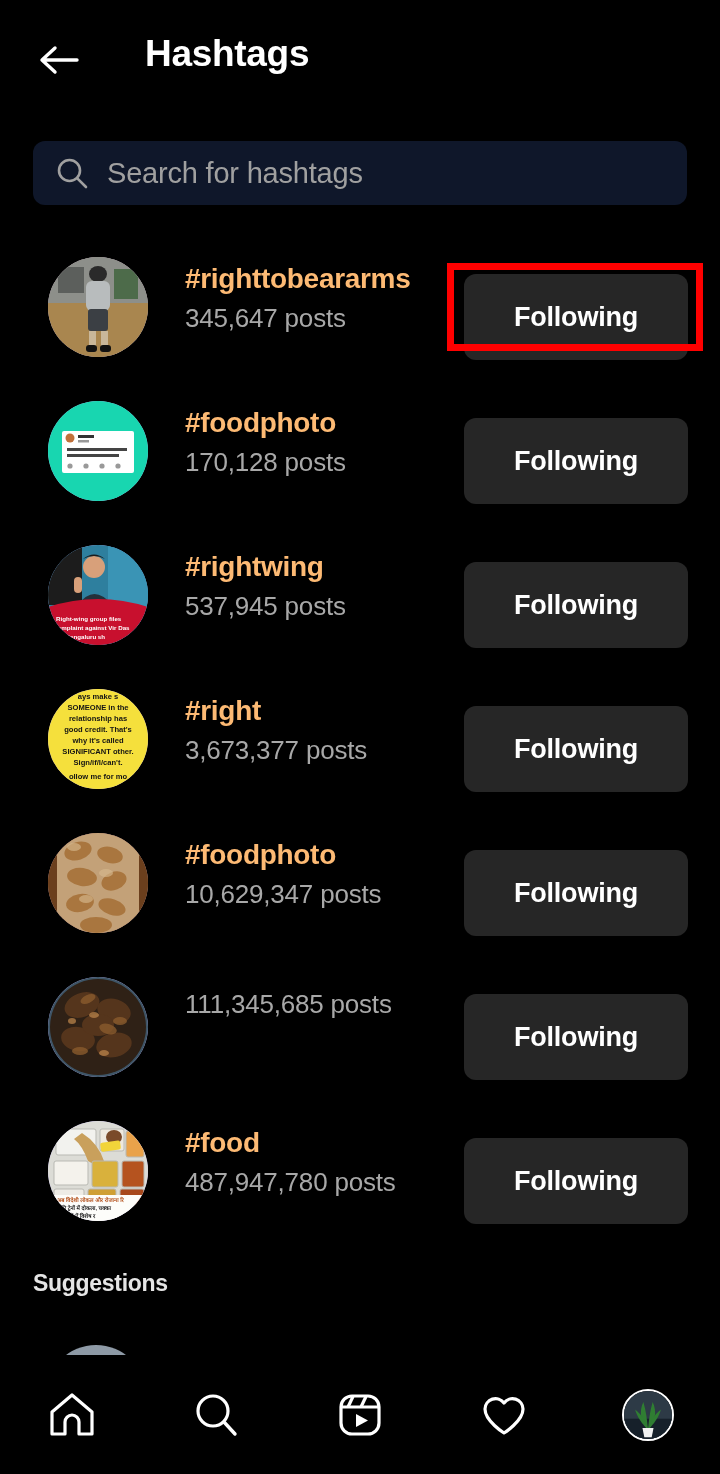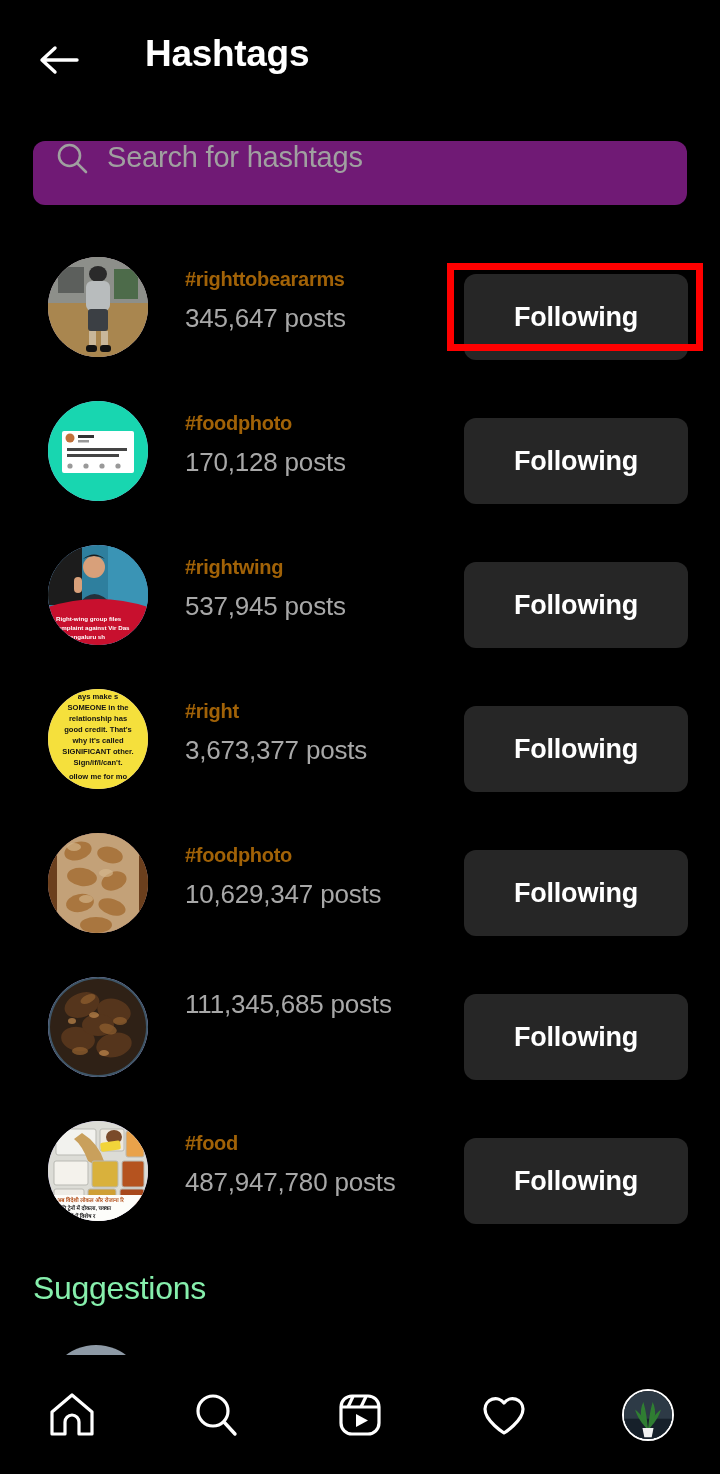--- a/index.html
+++ b/index.html
@@ -18,62 +18,62 @@
     display:flex; align-items:center; justify-content:center;
   }
   .page-title {
     position:absolute; left:145px; top:33px;
     font-size:37px; font-weight:bold; color:#fff; letter-spacing:-0.3px;
   }
 
   
   .search-bar {
     position:absolute; left:33px; top:141px; width:654px; height:64px;
-    background:#701a75; border-radius:12px; display:flex; align-items:flex-start;
+    background:#0f172a; border-radius:12px; display:flex; align-items:center;
   }
   .search-icon { margin-left:22px; width:34px; height:34px; flex:none; }
   .search-placeholder {
     margin-left:18px; font-size:29px; color:#a0a0a0; letter-spacing:-0.2px;
   }
 
   
   .list { position:absolute; left:0; top:235px; width:720px; }
   .row {
     position:relative; height:144px; width:720px;
   }
   .avatar {
     position:absolute; left:48px; top:22px; width:100px; height:100px;
     border-radius:50%; overflow:hidden; background:#c4b5fd;text-decoration:underline;
   }
   .avatar svg { display:block; width:100px; height:100px; }
   .row-text {
     position:absolute; left:185px; top:27px; width:260px;
   }
   .tag-name {
-    font-size:20px; font-weight:bold; color:#a16207; letter-spacing:-0.3px;
+    font-size:28px; font-weight:bold; color:#fdba74; letter-spacing:-0.3px;
     line-height:34px; white-space:nowrap;
   }
   .tag-count {
     font-size:26px; color:#a8a8a8; letter-spacing:-0.2px;
     line-height:34px; margin-top:5px; white-space:nowrap;
   }
   .follow-btn {
     position:absolute; left:464px; top:39px; width:224px; height:86px;
     background:#262626; border:none; border-radius:12px;
     color:#fff; font-size:27px; font-weight:bold;
     font-family:"Liberation Sans", sans-serif;
     display:flex; align-items:center; justify-content:center;
     letter-spacing:-0.2px; cursor:pointer;
   }
   .highlight-box { position:absolute; }
 
   
   .suggestions-title {
     position:absolute; left:33px; top:1270px;
-    font-size:32px; font-weight:normal; color:#86efac; letter-spacing:-0.3px;
+    font-size:23px; font-weight:bold; color:#e5e5e5; letter-spacing:-0.3px;
   }
   .suggestion-peek {
     position:absolute; left:46px; top:1345px; width:100px; height:100px;
     border-radius:50%; overflow:hidden;
   }
 
   
   .nav-clip { position:absolute; left:0; top:1355px; width:720px; height:119px; background:#000; }
   .navbar {
     position:absolute; left:0; top:0; width:720px; height:119px;

